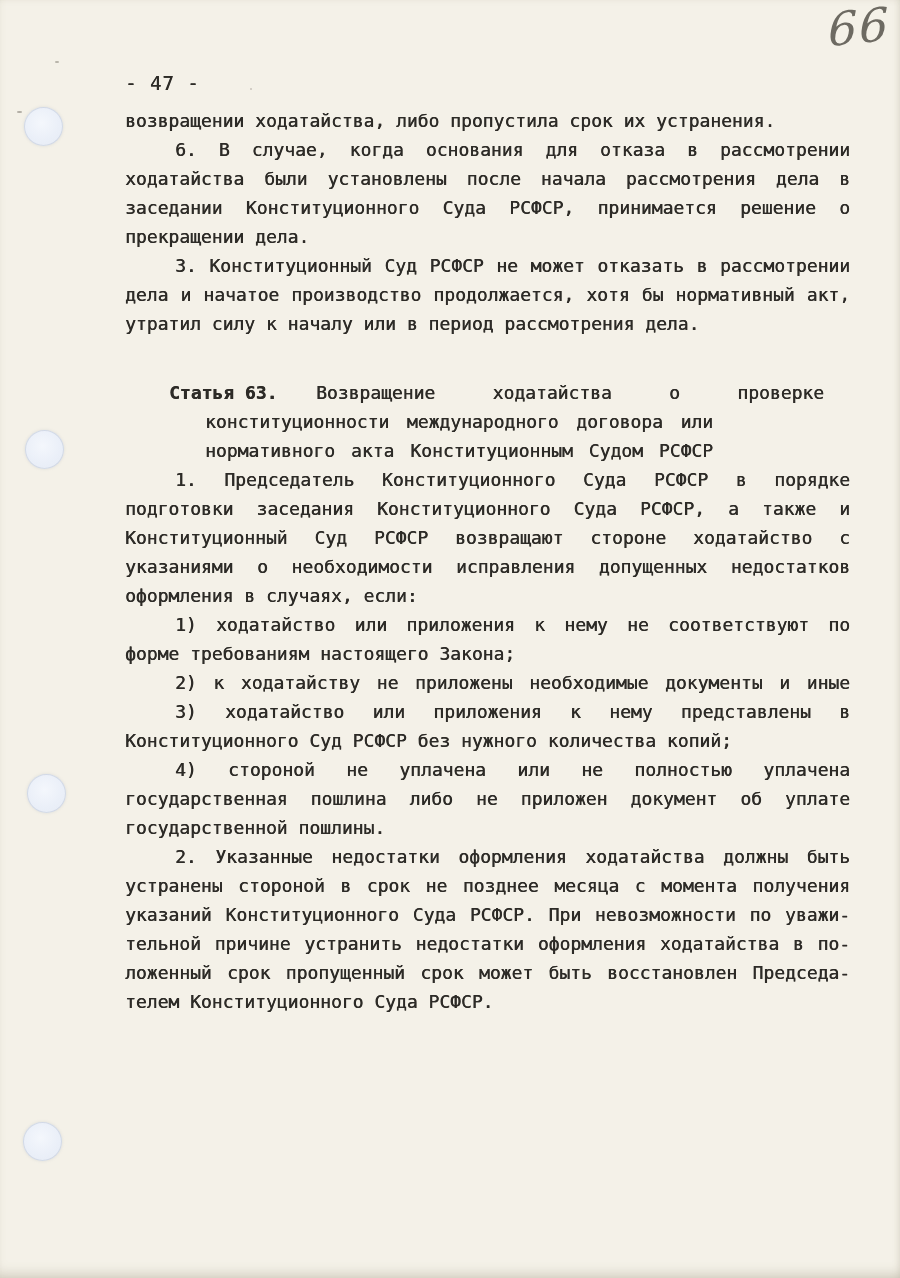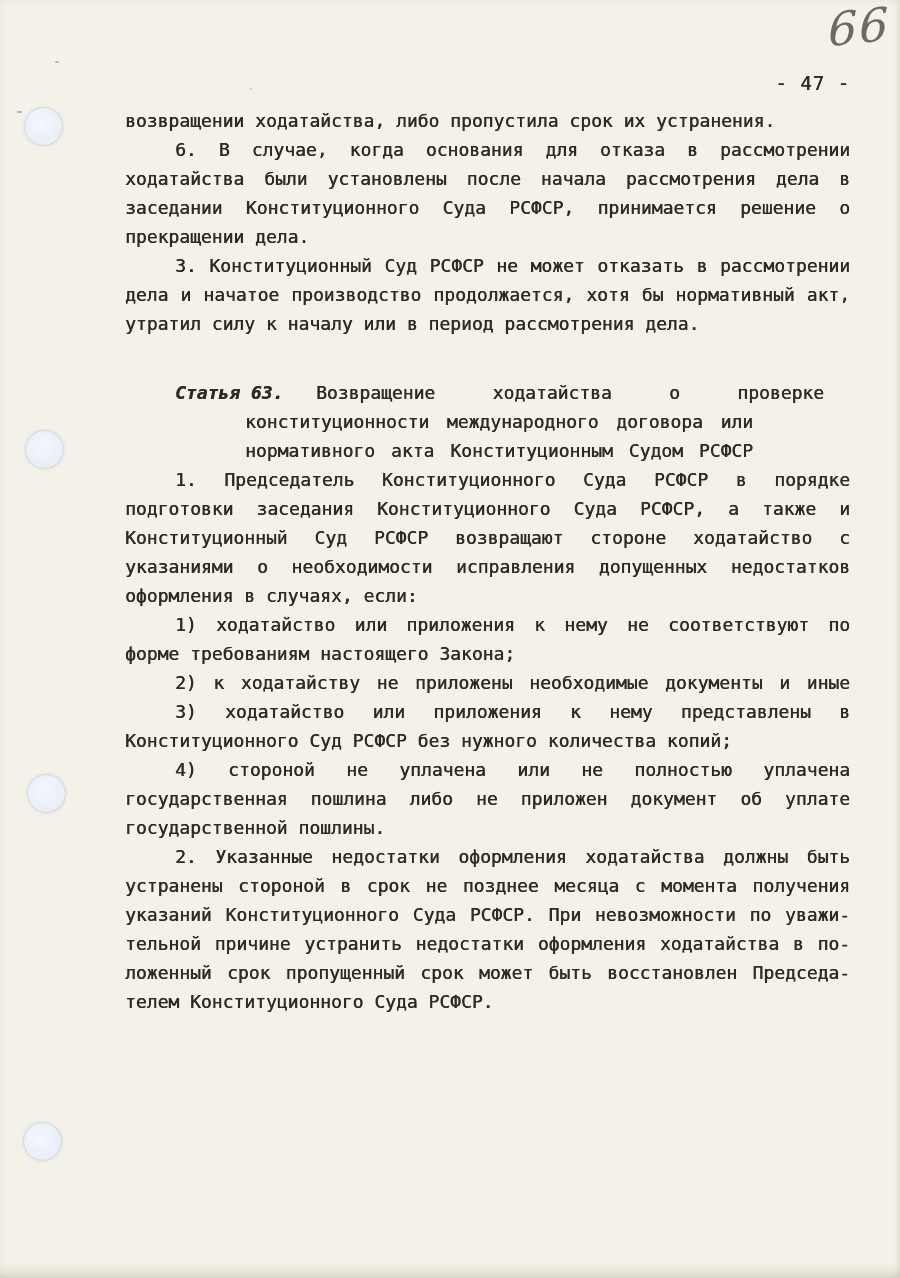--- a/index.html
+++ b/index.html
@@ -34,21 +34,21 @@
   .hole-1{left:24px;top:107px;}
   .hole-2{left:25px;top:430px;}
   .hole-3{left:27px;top:774px;}
   .hole-4{left:23px;top:1122px;}
   .speck{position:absolute;background:#6f6a60;border-radius:40%;}
   .speck-1{left:55px;top:61px;width:4px;height:2px;opacity:.45;}
   .speck-2{left:17px;top:111px;width:5px;height:2px;opacity:.5;}
   .speck-3{left:250px;top:88px;width:2px;height:2px;opacity:.3;}
   .page-number{
     position:absolute;left:125px;top:72px;width:725px;
-    text-align:right;
+    text-align:left;
     font-size:19px;
     letter-spacing:1px;
     text-shadow:.4px 0 0 currentColor;
   }
   .doc-body{
     position:absolute;left:125px;top:106px;width:725px;
     font-size:18px;
   }
   .line{
     height:29px;line-height:29px;
@@ -57,30 +57,29 @@
   }
   .just{
     white-space:normal;
     text-align:justify;
     text-align-last:justify;
   }
   .indent{padding-left:50px;}
   .blank{height:40px;}
   .article-row{position:relative;}
   .article-label{
-    position:absolute;left:50px;top:0;
+    position:absolute;left:44px;top:0;
     font-weight:bold;
-    font-style:italic;
   }
   .article-title-part{
     position:absolute;left:191px;top:0;width:508px;
     text-align:justify;text-align-last:justify;
   }
   .title-line{
-    margin-left:120px;width:508px;
+    margin-left:80px;width:508px;
     text-align:justify;text-align-last:justify;
     white-space:normal;
   }
 </style>
 </head>
 <body>
 
 <div class="page">
 
   <div class="handwritten">66</div>

